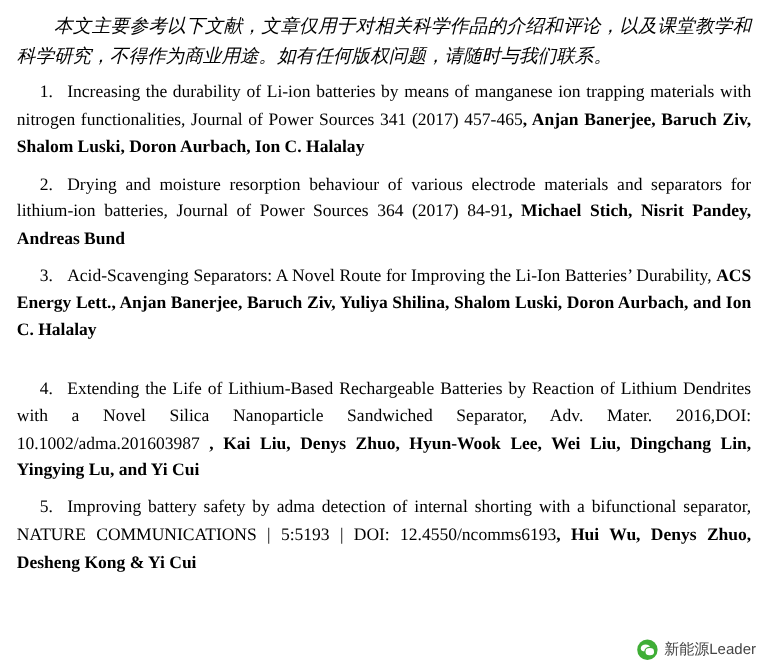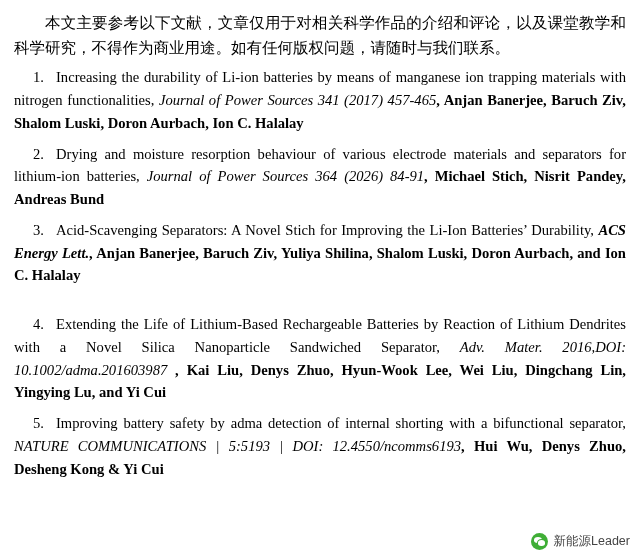--- a/index.html
+++ b/index.html
@@ -21,20 +21,21 @@
     box-sizing: border-box;
     padding: 10px 14px 0 14px;
   }
   .intro {
     font-size: 15.5px;
     line-height: 1.62;
     text-align: justify;
     text-indent: 2em;
     margin: 0 0 6px 0;
     font-family: "Liberation Serif", serif;
+    font-style: italic;
   }
   .ref-list {
     margin: 0;
     padding: 0;
     list-style: none;
   }
   .ref {
     position: relative;
     font-size: 14.6px;
     line-height: 1.56;
@@ -46,21 +47,20 @@
     display: inline-block;
     width: 30px;
     text-align: right;
     padding-right: 12px;
     box-sizing: content-box;
   }
   .ref-body {
     display: inline;
   }
   .it {
-    font-style: italic;
   }
   .bd {
     font-weight: bold;
   }
   .gap {
     height: 18px;
   }
   .footer-badge {
     position: absolute;
     right: 10px;
@@ -109,25 +109,25 @@
 
   <p class="intro">本文主要参考以下文献，文章仅用于对相关科学作品的介绍和评论，以及课堂教学和科学研究，不得作为商业用途。如有任何版权问题，请随时与我们联系。</p>
 
   <div class="ref-list">
 
     <div class="ref">
       <span class="num">1.</span><span class="ref-body"><span>Increasing the durability of Li-ion batteries by means of manganese ion trapping materials with nitrogen functionalities, </span><span class="it">Journal of Power Sources 341 (2017) 457-465</span><span class="bd">, </span><span class="bd">Anjan Banerjee, Baruch Ziv, Shalom Luski, Doron Aurbach, Ion C. Halalay</span></span>
     </div>
 
     <div class="ref">
-      <span class="num">2.</span><span class="ref-body"><span>Drying and moisture resorption behaviour of various electrode materials and separators for lithium-ion batteries, </span><span class="it">Journal of Power Sources 364 (2026) 84-91</span><span class="bd">, </span><span class="bd">Michael Stich, Nisrit Pandey, Andreas Bund</span></span>
+      <span class="num">2.</span><span class="ref-body"><span>Drying and moisture resorption behaviour of various electrode materials and separators for lithium-ion batteries, </span><span class="it">Journal of Power Sources 364 (2017) 84-91</span><span class="bd">, </span><span class="bd">Michael Stich, Nisrit Pandey, Andreas Bund</span></span>
     </div>
 
     <div class="ref">
-      <span class="num">3.</span><span class="ref-body"><span>Acid-Scavenging Separators: A Novel Stich for Improving the Li-Ion Batteries’ Durability, </span><span class="it bd">ACS Energy Lett.</span><span class="bd">, </span><span class="bd">Anjan Banerjee, Baruch Ziv, Yuliya Shilina, Shalom Luski, Doron Aurbach, and Ion C. Halalay</span></span>
+      <span class="num">3.</span><span class="ref-body"><span>Acid-Scavenging Separators: A Novel Route for Improving the Li-Ion Batteries’ Durability, </span><span class="it bd">ACS Energy Lett.</span><span class="bd">, </span><span class="bd">Anjan Banerjee, Baruch Ziv, Yuliya Shilina, Shalom Luski, Doron Aurbach, and Ion C. Halalay</span></span>
     </div>
 
     <div class="gap"></div>
 
     <div class="ref">
       <span class="num">4.</span><span class="ref-body"><span>Extending the Life of Lithium-Based Rechargeable Batteries by Reaction of Lithium Dendrites with a Novel Silica Nanoparticle Sandwiched Separator, </span><span class="it">Adv. Mater. 2016,DOI: 10.1002/adma.201603987</span><span class="bd"> , </span><span class="bd">Kai Liu, Denys Zhuo, Hyun-Wook Lee, Wei Liu, Dingchang Lin, Yingying Lu, and Yi Cui</span></span>
     </div>
 
     <div class="ref">
       <span class="num">5.</span><span class="ref-body"><span>Improving battery safety by adma detection of internal shorting with a bifunctional separator, </span><span class="it">NATURE COMMUNICATIONS | 5:5193 | DOI: 12.4550/ncomms6193</span><span class="bd">, </span><span class="bd">Hui Wu, Denys Zhuo, Desheng Kong &amp; Yi Cui</span></span>

